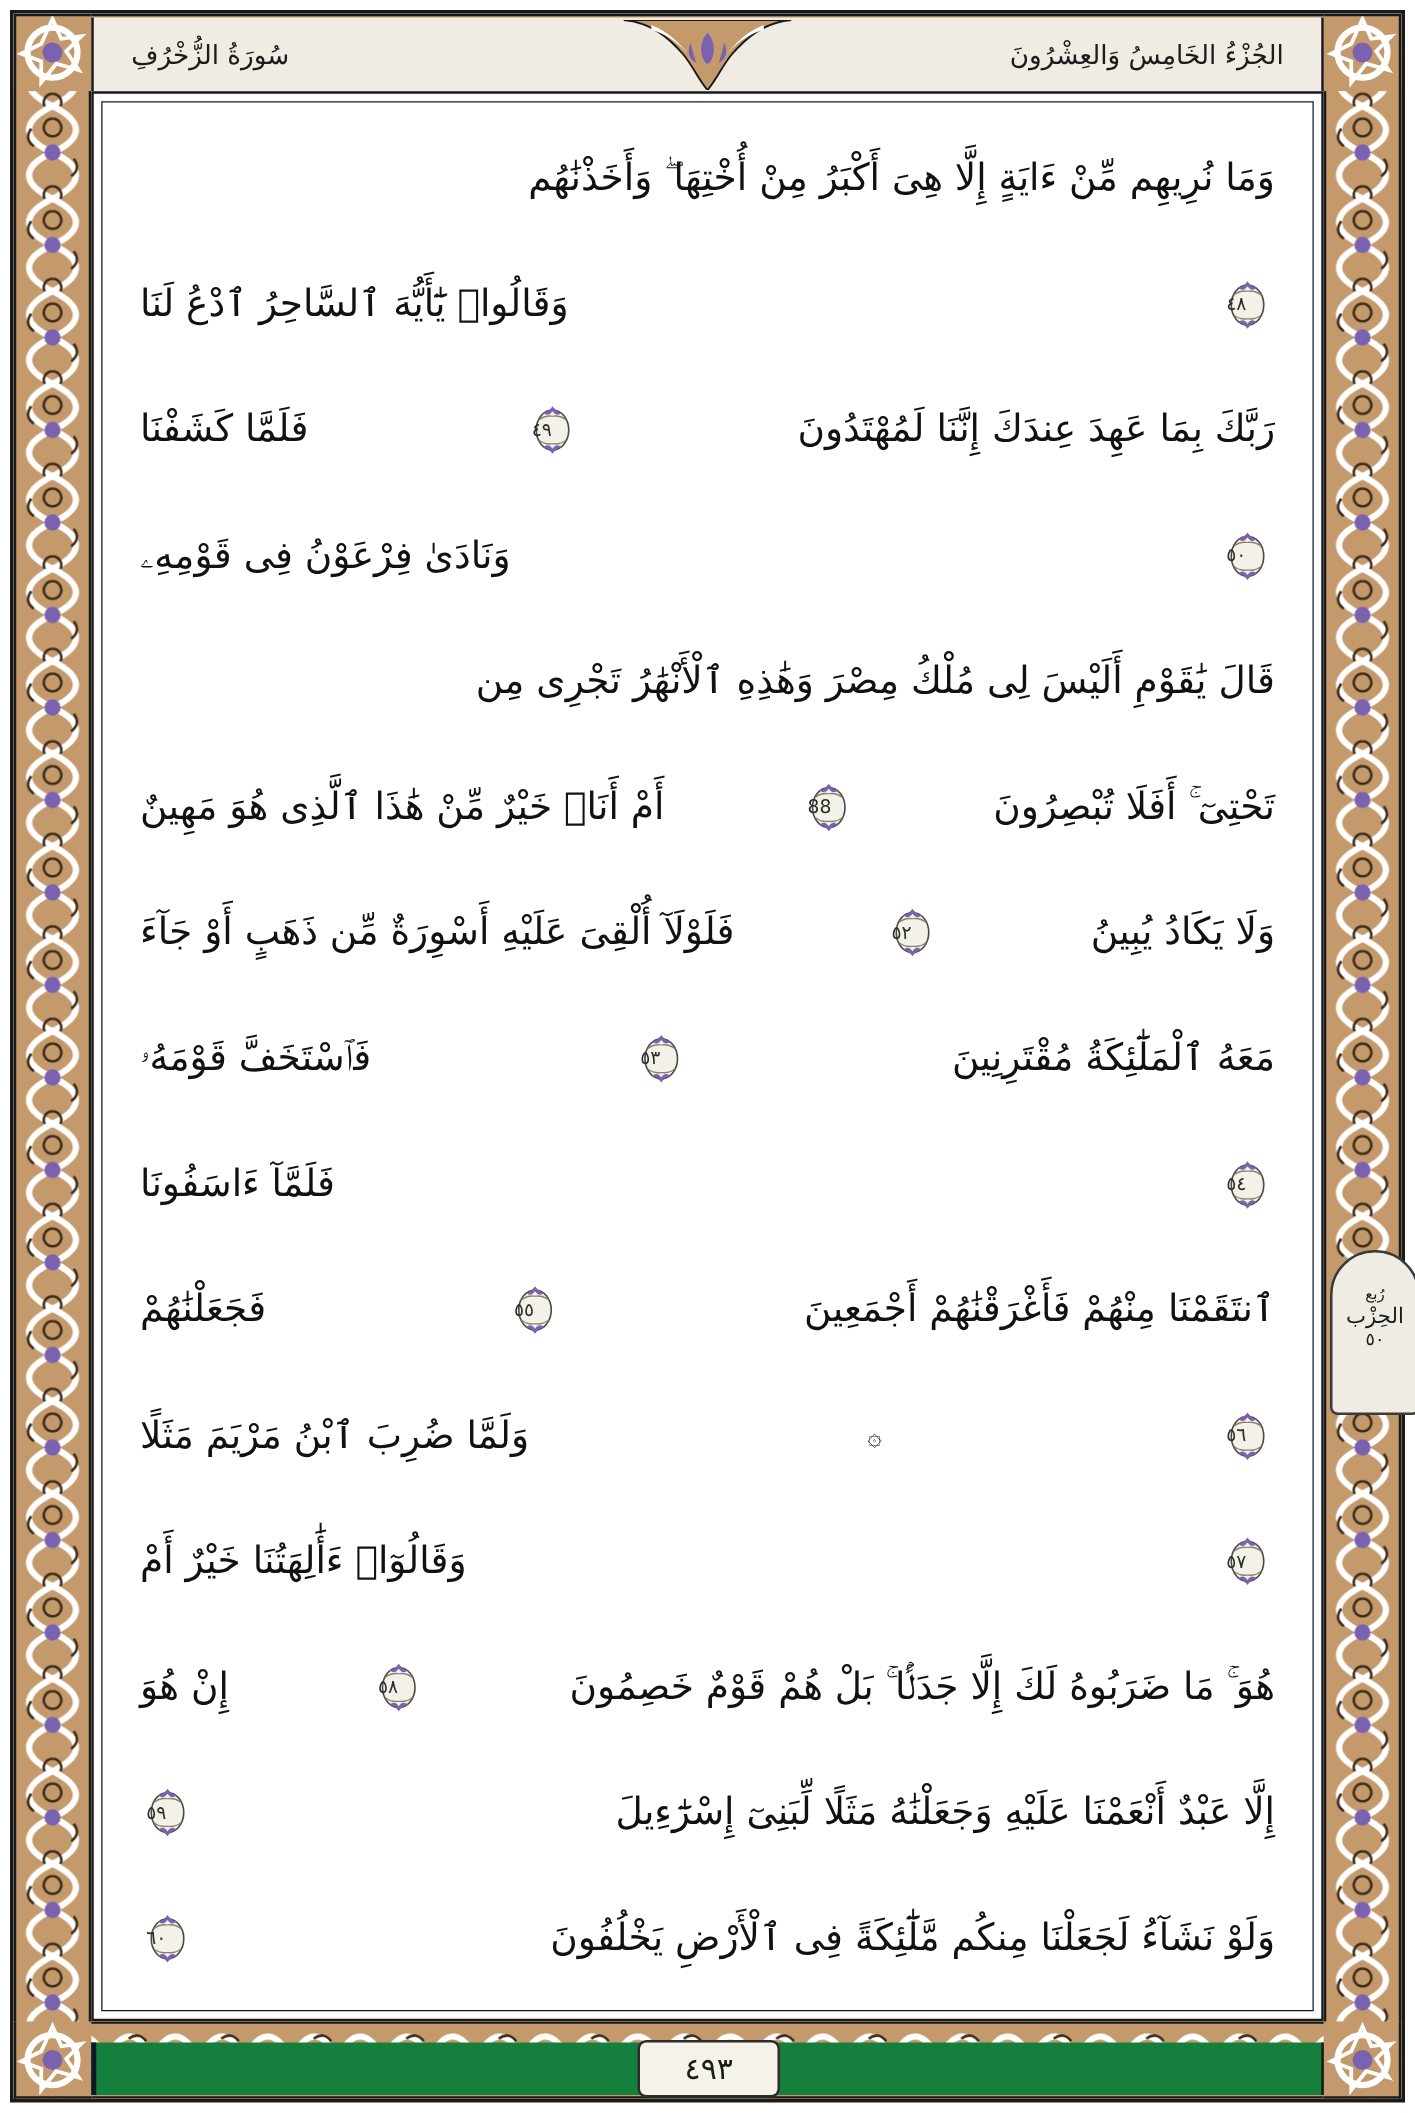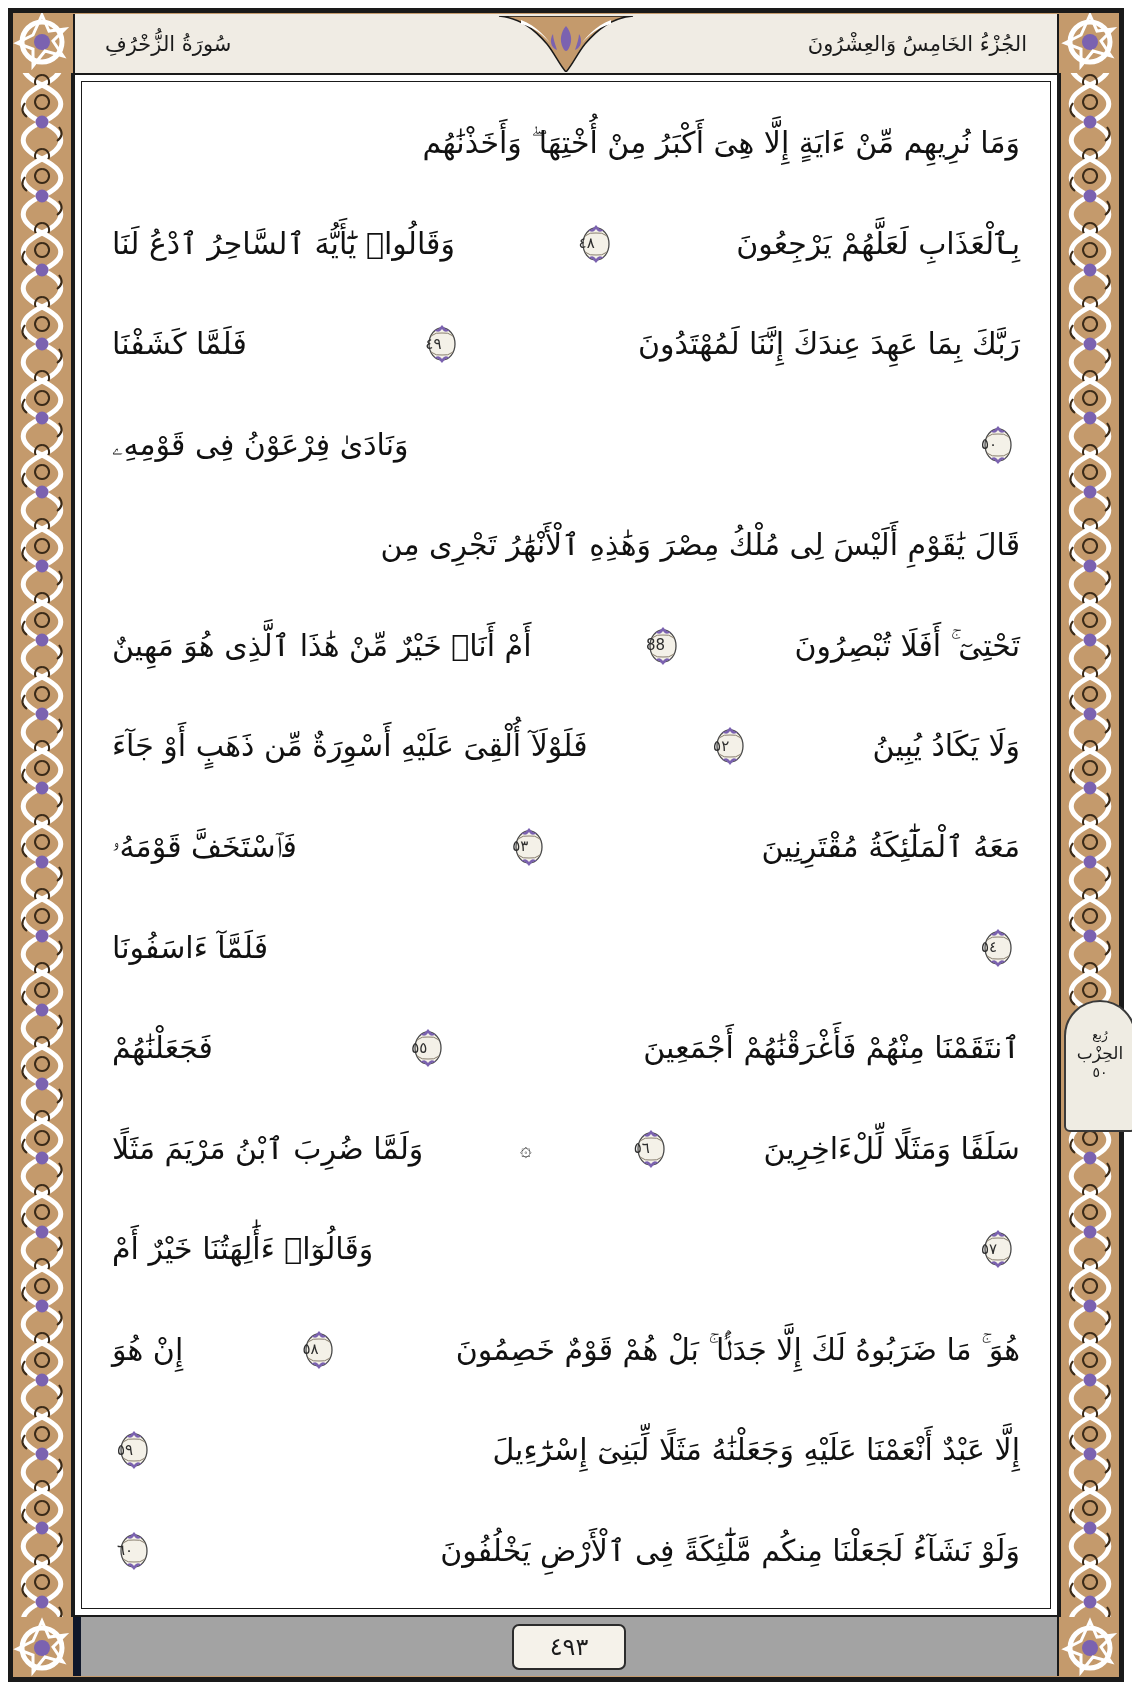--- a/index.html
+++ b/index.html
@@ -99,23 +99,23 @@
     width: 150px;
     height: 56px;
   }
 
   
   .footer-strip {
     position: absolute;
     left: 73px;
     bottom: 14px;
     right: 73px;
-    height: 59px;
-    background: #a3a3a3;
-    border-left: 8px solid #0f172a;
+    height: 42px;
+    background: #15803d;
+    border-left: 4px solid #0f172a;
     border-right: 2px solid #1a1a1a;
     box-sizing: border-box;
   }
   .page-number-frame {
     position: absolute;
     left: 50%;
     top: 50%;
     transform: translate(-50%, -50%);
     min-width: 110px;
     height: 42px;
@@ -365,21 +365,20 @@
 
   <div class="paper">
     <div class="paper-inner"></div>
   </div>
 
   <div class="text-body" id="text-body">
       <div class="ayah-line">
         <span class="seg">وَمَا نُرِيهِم مِّنْ ءَايَةٍ إِلَّا هِىَ أَكْبَرُ مِنْ أُخْتِهَا ۖ وَأَخَذْنَٰهُم</span>
       </div>
       <div class="ayah-line">
-        <span class="seg">بِٱلْعَذَابِ لَعَلَّهُمْ يَرْجِعُونَ</span>
         <span class="ayah-mark">
           <svg width="34" height="40" viewBox="0 0 34 40">
   <ellipse cx="17" cy="20" rx="13" ry="16" fill="#f4f1e8" stroke="#4a4a4a" stroke-width="1.3"></ellipse>
   <path d="M17,1 C14,5 12,6 9,6 C12,8 14,9 17,5 C20,9 22,8 25,6 C22,6 20,5 17,1 Z" fill="#7b62b0"></path>
   <path d="M17,39 C14,35 12,34 9,34 C12,32 14,31 17,35 C20,31 22,32 25,34 C22,34 20,35 17,39 Z" fill="#7b62b0"></path>
   <path d="M6,12 q5,-4 11,-3 q6,-1 11,3" fill="none" stroke="#8a8070" stroke-width="1"></path>
   <path d="M6,28 q5,4 11,3 q6,1 11,-3" fill="none" stroke="#8a8070" stroke-width="1"></path>
 </svg>
           <span class="num">٤٨</span>
         </span>
@@ -478,21 +477,20 @@
   <path d="M17,1 C14,5 12,6 9,6 C12,8 14,9 17,5 C20,9 22,8 25,6 C22,6 20,5 17,1 Z" fill="#7b62b0"></path>
   <path d="M17,39 C14,35 12,34 9,34 C12,32 14,31 17,35 C20,31 22,32 25,34 C22,34 20,35 17,39 Z" fill="#7b62b0"></path>
   <path d="M6,12 q5,-4 11,-3 q6,-1 11,3" fill="none" stroke="#8a8070" stroke-width="1"></path>
   <path d="M6,28 q5,4 11,3 q6,1 11,-3" fill="none" stroke="#8a8070" stroke-width="1"></path>
 </svg>
           <span class="num">٥٥</span>
         </span>
         <span class="seg">فَجَعَلْنَٰهُمْ</span>
       </div>
       <div class="ayah-line">
-        <span class="seg">سَلَفًا وَمَثَلًا لِّلْءَاخِرِينَ</span>
         <span class="ayah-mark">
           <svg width="34" height="40" viewBox="0 0 34 40">
   <ellipse cx="17" cy="20" rx="13" ry="16" fill="#f4f1e8" stroke="#4a4a4a" stroke-width="1.3"></ellipse>
   <path d="M17,1 C14,5 12,6 9,6 C12,8 14,9 17,5 C20,9 22,8 25,6 C22,6 20,5 17,1 Z" fill="#7b62b0"></path>
   <path d="M17,39 C14,35 12,34 9,34 C12,32 14,31 17,35 C20,31 22,32 25,34 C22,34 20,35 17,39 Z" fill="#7b62b0"></path>
   <path d="M6,12 q5,-4 11,-3 q6,-1 11,3" fill="none" stroke="#8a8070" stroke-width="1"></path>
   <path d="M6,28 q5,4 11,3 q6,1 11,-3" fill="none" stroke="#8a8070" stroke-width="1"></path>
 </svg>
           <span class="num">٥٦</span>
         </span>

